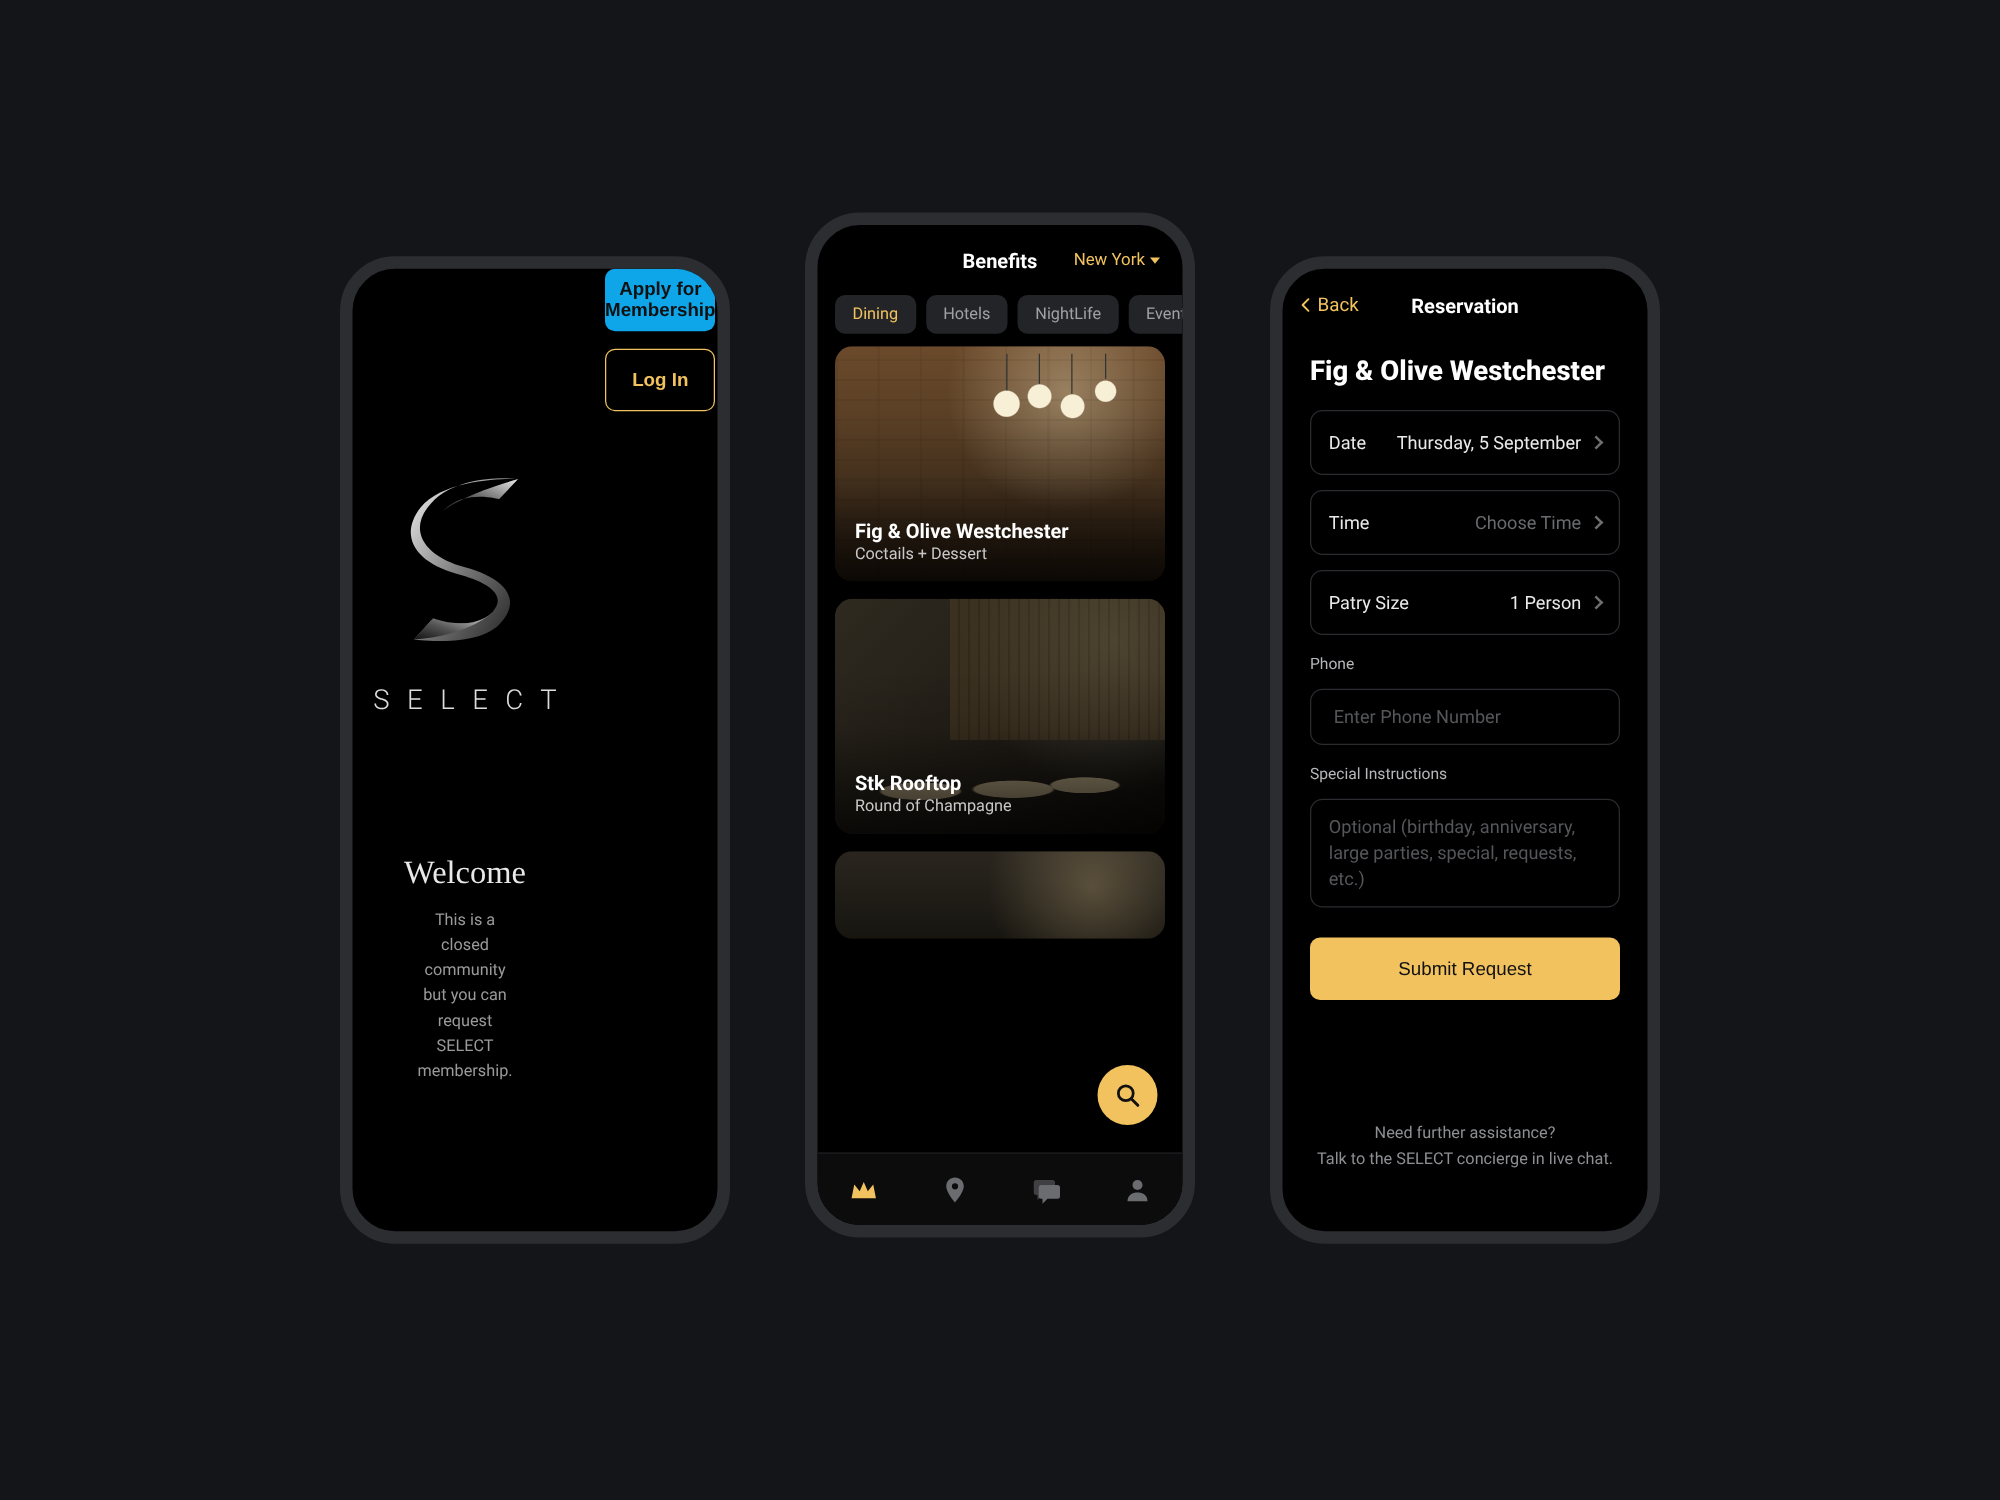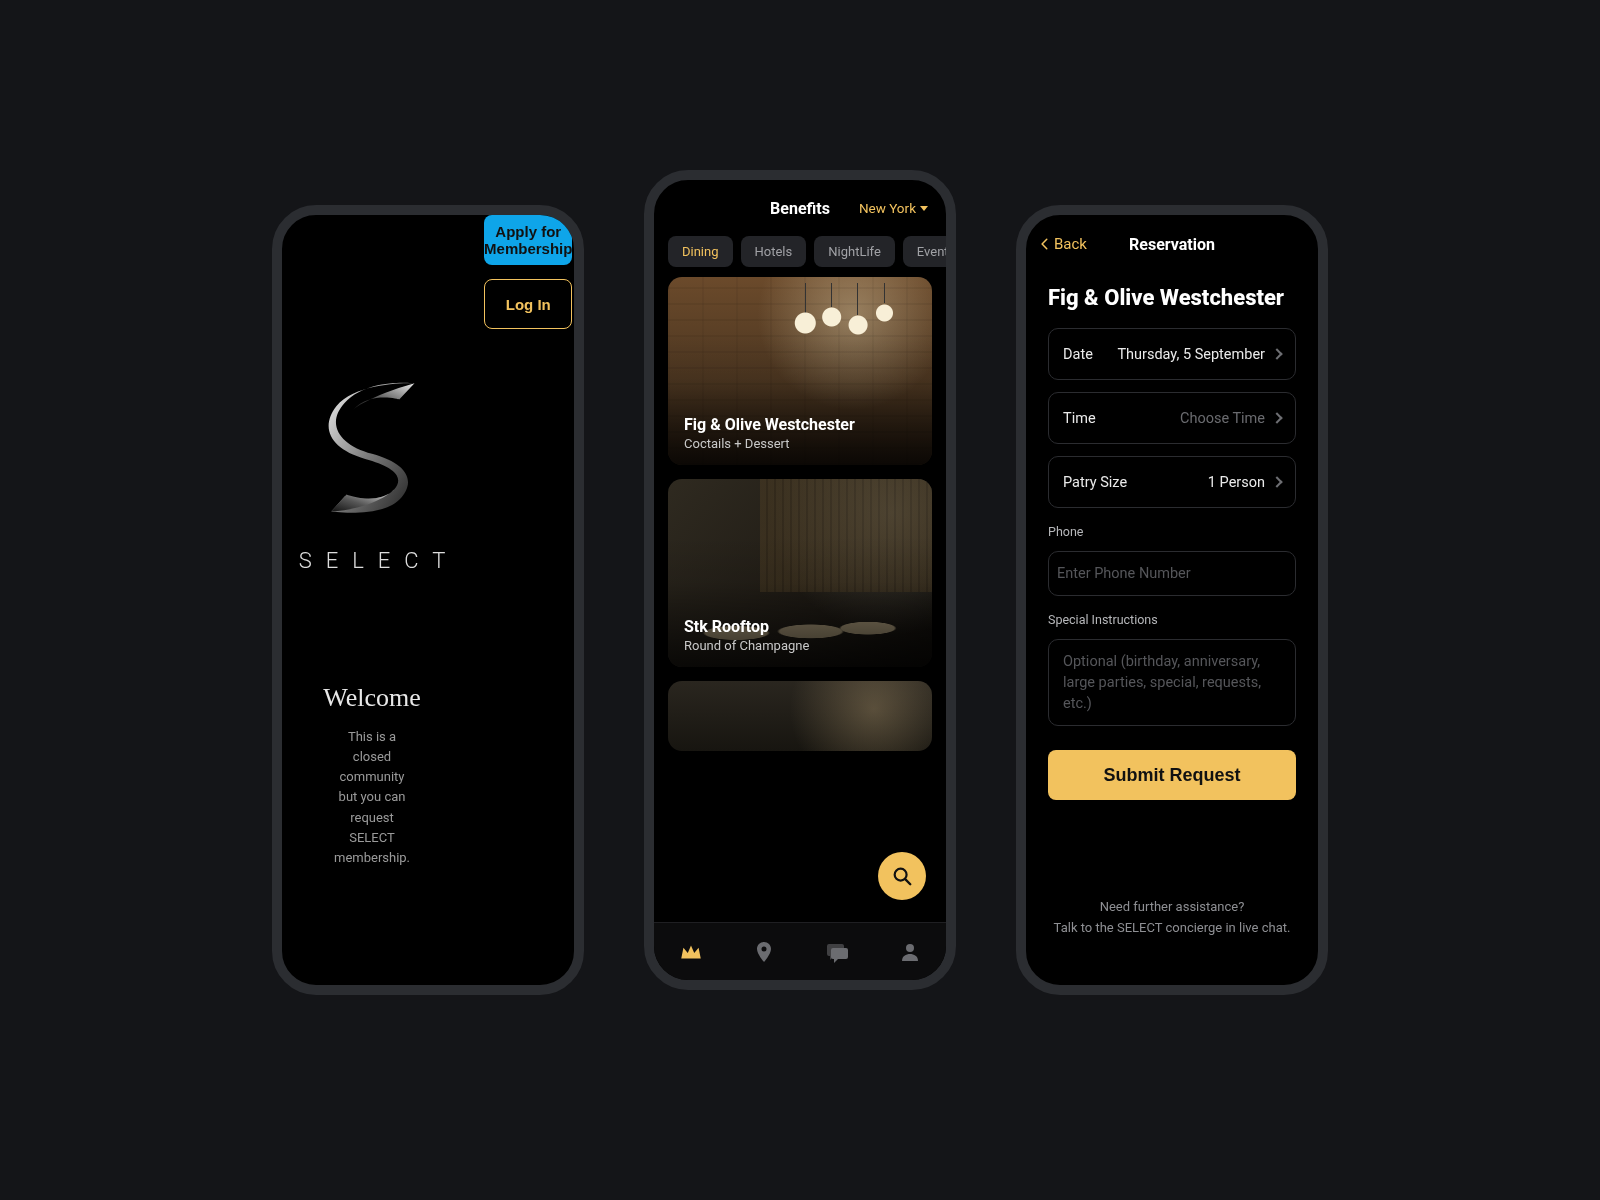--- a/index.html
+++ b/index.html
@@ -139,28 +139,28 @@
   .row {
     border:1px solid #2b2c30; border-radius:10px; height:52px;
     display:flex; align-items:center; justify-content:space-between; padding:0 14px;
     cursor:pointer;
   }
   .row-label { color:#eaeaea; font-size:14.5px; }
   .row-value { color:#eaeaea; font-size:14.5px; display:flex; align-items:center; gap:8px;}
   .row-value.placeholder { color:#6a6b6f; }
   .field-label { color:#b6b7ba; font-size:12.5px; margin-top:4px; }
   .text-input {
-    border:1px solid #2b2c30; border-radius:10px; padding:13px 8px;
+    border:1px solid #2b2c30; border-radius:10px; padding:13px 18px;
     color:#eaeaea; background:transparent; font-size:14.5px;
   }
   .text-input .ph { color:#55565a; }
   .textarea { min-height:68px; padding:11px 14px; line-height:1.45;}
   .submit {
     margin:24px 22px 0 22px; background:#f2c25e; color:#111; border:none; border-radius:8px;
-    height:50px; font-size:18px; font-weight:700; cursor:pointer;
+    height:50px; font-size:15px; font-weight:400; cursor:pointer;
   }
   .assist { text-align:center; color:#8e8f93; font-size:13px; line-height:1.6; margin-top:auto; padding-bottom:26px;}
   .caret { width:0; height:0; border-left:4px solid transparent; border-right:4px solid transparent; border-top:5px solid currentColor; display:inline-block;}
   .chev { width:8px; height:8px; border-right:2px solid #6e6f73; border-bottom:2px solid #6e6f73; transform:rotate(-45deg);}
 </style>
 </head>
 <body>
 
 <div class="phone">
   <div class="welcome-screen">

